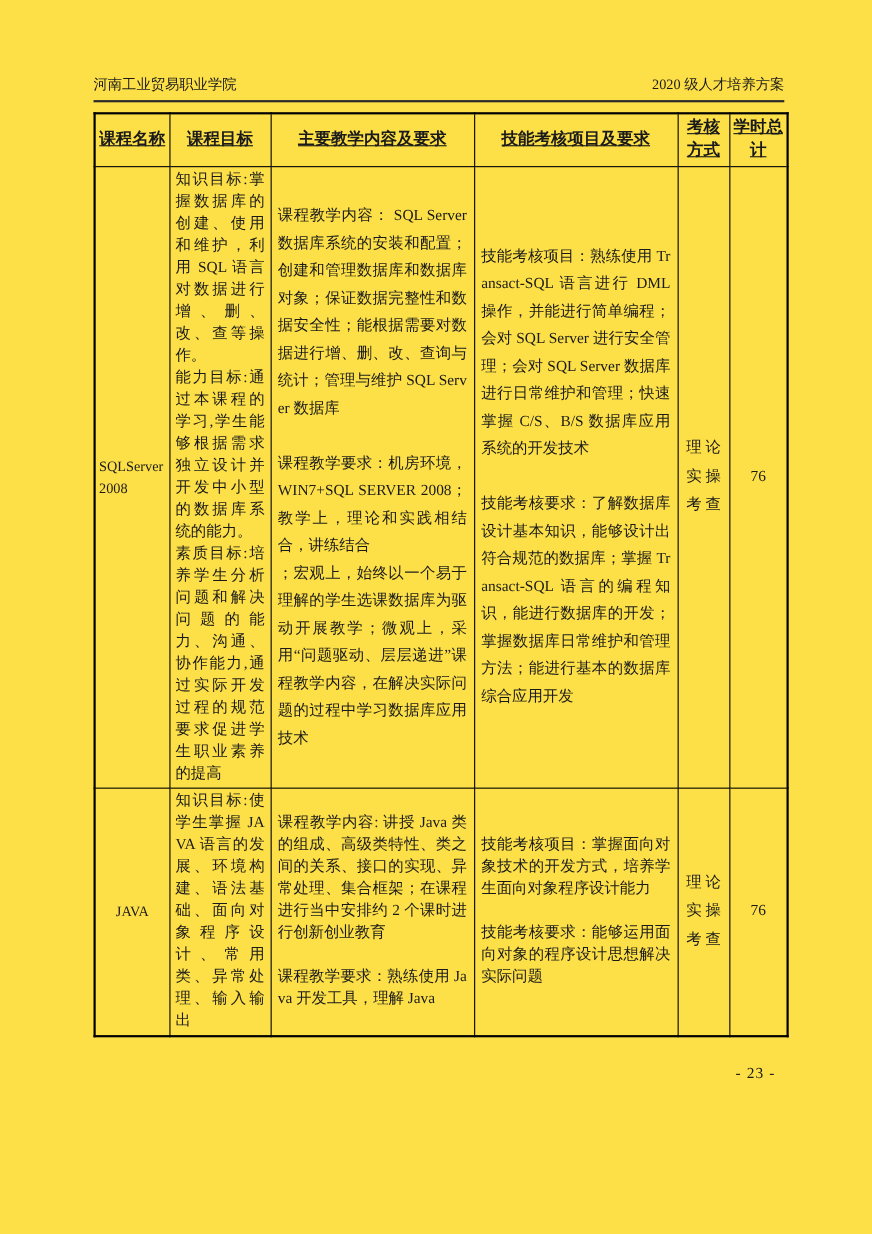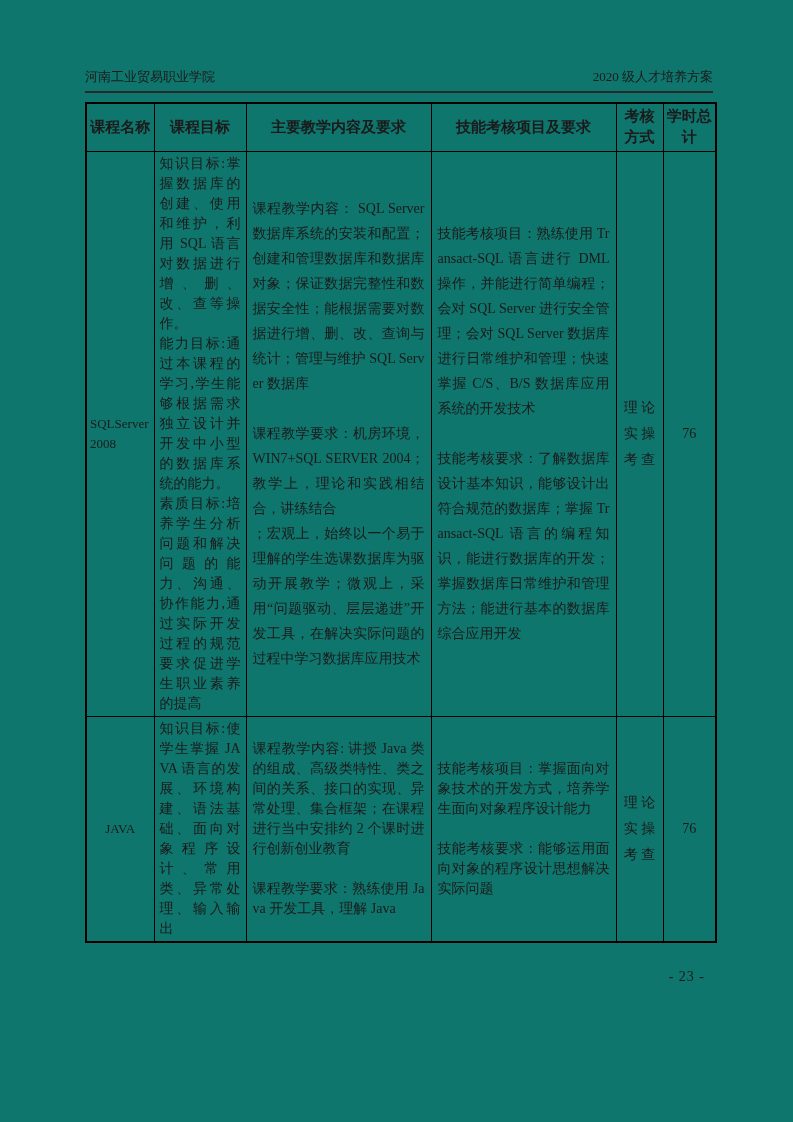--- a/index.html
+++ b/index.html
@@ -1,21 +1,21 @@
 <!DOCTYPE html>
 <html><head>
 <meta charset="utf-8">
 <style>
   * { margin: 0; padding: 0; box-sizing: border-box; }
   html, body { background: #e8e8e8; }
   .page {
     position: relative;
     width: 793px;
     height: 1122px;
-    background: #0f766e;
+    background: #fde047;
     font-family: "Liberation Serif", "DejaVu Serif", serif;
     color: #1a1a1a;
     overflow: hidden;
   }
   .doc-header {
     display: flex;
     justify-content: space-between;
     align-items: flex-end;
     margin: 68px 80px 0 85px;
     padding-bottom: 5px;
@@ -33,21 +33,21 @@
   col.c2 { width: 92px; }
   col.c3 { width: 185px; }
   col.c4 { width: 185px; }
   col.c5 { width: 47px; }
   col.c6 { width: 53px; }
   th, td {
     border: 1px solid #000;
     vertical-align: middle;
     overflow: hidden;
   }
-  tr.r-head { height: 48px; }
+  tr.r-head { height: 48px; text-decoration: underline; }
   tr.r0 { height: 147px; }
   tr.r1 { height: 535px; }
   tr.r2 { height: 183px; }
   th {
     font-size: 15px;
     font-weight: bold;
     text-align: center;
     line-height: 21px;
     padding: 2px 1px;
   }
@@ -113,22 +113,22 @@
 
       <tr class="r1">
         <td class="c-name wrap">SQLServer2008</td>
         <td class="c-obj">
           <div class="para">知识目标:掌握数据库的创建、使用和维护，利用 SQL 语言对数据进行增、删、改、查等操作。</div>
           <div class="para">能力目标:通过本课程的学习,学生能够根据需求独立设计并开发中小型的数据库系统的能力。</div>
           <div class="para">素质目标:培养学生分析问题和解决问题的能力、沟通、协作能力,通过实际开发过程的规范要求促进学生职业素养的提高</div>
         </td>
         <td class="c-content">
           <div class="para">课程教学内容： SQL Server 数据库系统的安装和配置；创建和管理数据库和数据库对象；保证数据完整性和数据安全性；能根据需要对数据进行增、删、改、查询与统计；管理与维护 SQL Server 数据库</div>
-          <div class="para gap">课程教学要求：机房环境，WIN7+SQL SERVER 2004；教学上，理论和实践相结合，讲练结合</div>
-          <div class="para">；宏观上，始终以一个易于理解的学生选课数据库为驱动开展教学；微观上，采用“问题驱动、层层递进”开发工具，在解决实际问题的过程中学习数据库应用技术</div>
+          <div class="para gap">课程教学要求：机房环境，WIN7+SQL SERVER 2008；教学上，理论和实践相结合，讲练结合</div>
+          <div class="para">；宏观上，始终以一个易于理解的学生选课数据库为驱动开展教学；微观上，采用“问题驱动、层层递进”课程教学内容，在解决实际问题的过程中学习数据库应用技术</div>
         </td>
         <td class="c-assess">
           <div class="para">技能考核项目：熟练使用 Transact-SQL 语言进行 DML 操作，并能进行简单编程；会对 SQL Server 进行安全管理；会对 SQL Server 数据库进行日常维护和管理；快速掌握 C/S、B/S 数据库应用系统的开发技术</div>
           <div class="para gap">技能考核要求：了解数据库设计基本知识，能够设计出符合规范的数据库；掌握 Transact-SQL 语言的编程知识，能进行数据库的开发；掌握数据库日常维护和管理方法；能进行基本的数据库综合应用开发</div>
         </td>
         <td class="c-method">
           <div class="method-line">理 论</div>
           <div class="method-line">实 操</div>
           <div class="method-line">考 查</div>
         </td>

